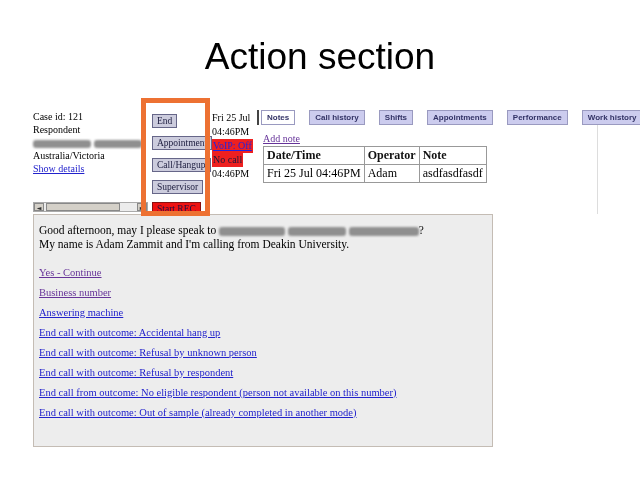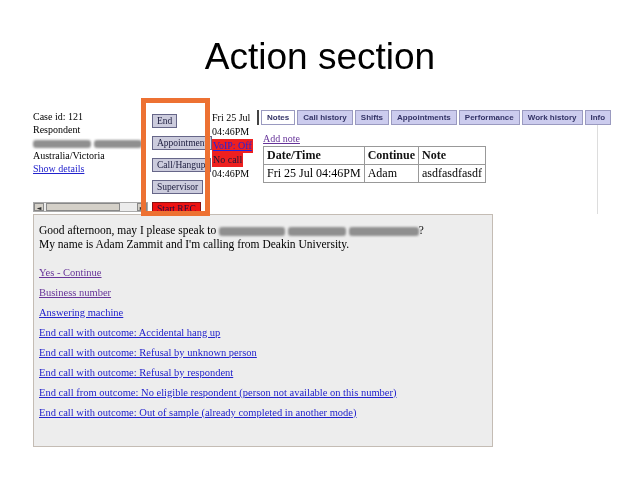--- a/index.html
+++ b/index.html
@@ -42,21 +42,21 @@
 
   
   .status-col { position:absolute; left:212px; top:111px; font-size:10px;
                 line-height:14px; color:#000; z-index:3; }
   .chip { display:inline-block; background:#ee2020; padding:0 1px; color:#1a1a3c; }
   .voip-link { color:#2222dd; text-decoration:underline; cursor:pointer; }
 
   
   .tabs-panel { position:absolute; left:257px; top:110px; width:341px; height:104px;
                 background:#fff; border-right:1px solid #ddd; }
-  .tab-bar { display:flex; gap:2px; border-left:2px solid #444; padding-left:2px;
+  .tab-bar { display:flex; gap:14px; border-left:2px solid #444; padding-left:2px;
              align-items:center; }
   .tab { font-family:"Liberation Sans", sans-serif; font-size:8px; font-weight:bold;
          color:#333366; background:#ccccee; border:1px solid #9a9ac0;
          padding:2px 5px 2px 5px; white-space:nowrap; cursor:pointer; }
   .tab-selected { background:#fff; }
   .tab-content { padding:3px 0 0 6px; }
   .addnote { font-size:10px; display:inline-block; margin-bottom:2px; }
   .notes-table { border-collapse:collapse; background:#fff; }
   .notes-table th, .notes-table td { border:1px solid #999; font-size:12px;
         padding:1px 3px; text-align:left; white-space:nowrap;
@@ -122,21 +122,21 @@
       <div class="tab">Performance</div>
       <div class="tab">Work history</div>
       <div class="tab">Info</div>
     </div>
     <div class="tab-content">
       <span class="addnote link link-visited">Add note</span>
       <table class="notes-table">
         <tbody>
             <tr>
           <th class="col-dt">Date/Time</th>
-          <th class="col-op">Continue</th>
+          <th class="col-op">Operator</th>
           <th class="col-no">Note</th>
         </tr>
         <tr>
           <td>Fri 25 Jul 04:46PM</td>
           <td>Adam</td>
           <td>asdfasdfasdf</td>
         </tr>
       </tbody>
         </table>
     </div>

